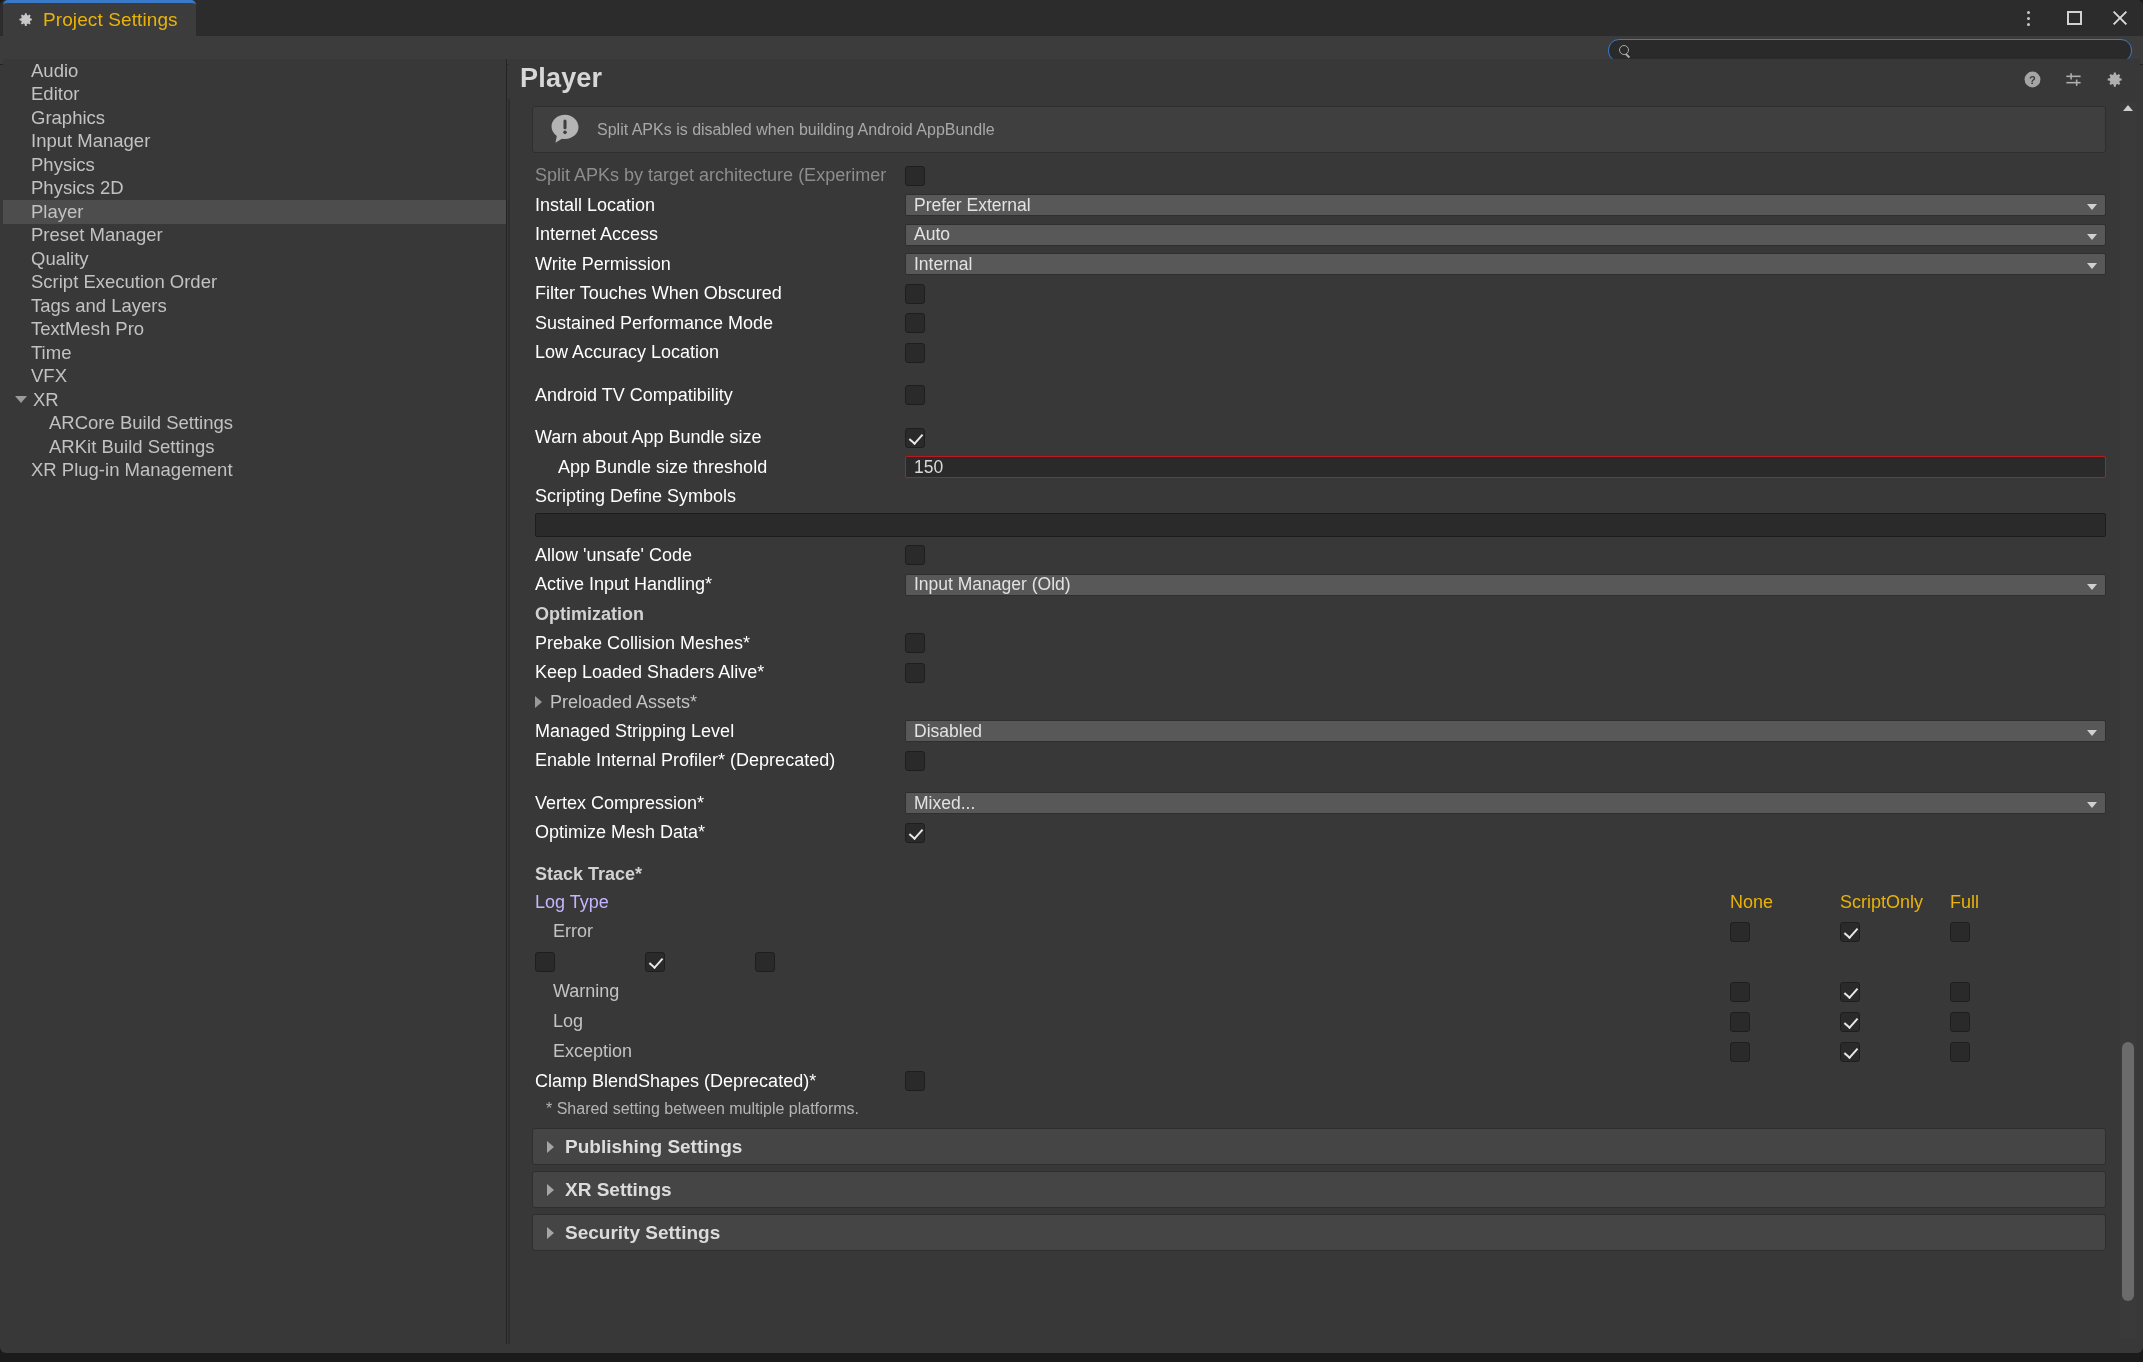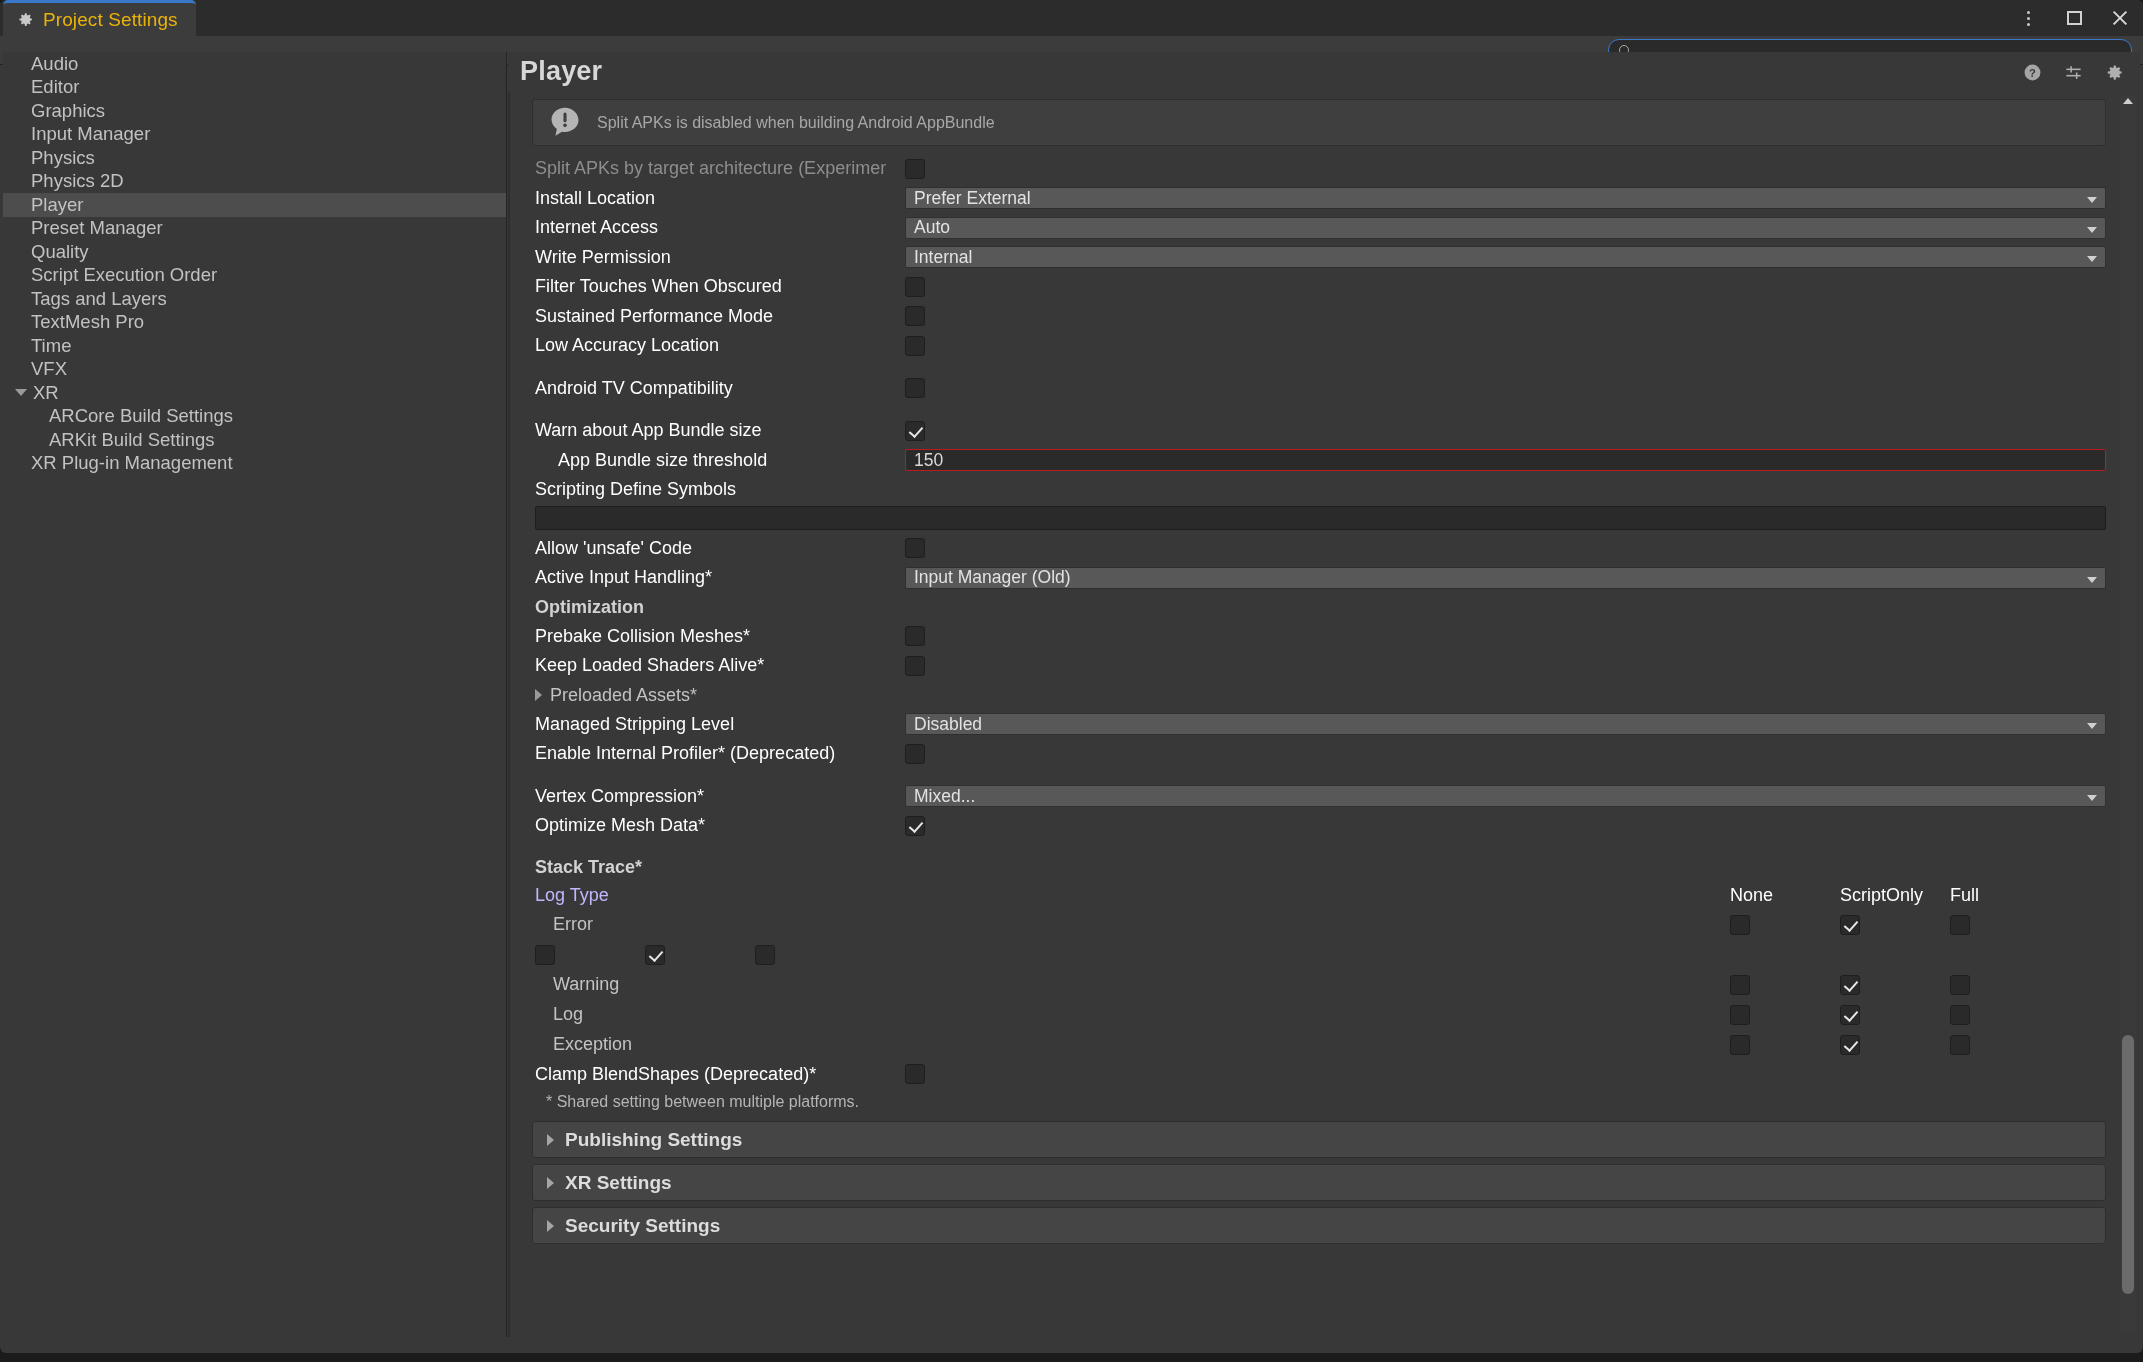--- a/index.html
+++ b/index.html
@@ -67,21 +67,21 @@
   .mag:after {
     content:""; position:absolute; left:7px; top:8px; width:5px; height:1.6px;
     background:#a9a9a9; transform: rotate(45deg); transform-origin: left center;
   }
   #searchinput {
     flex: 1; background: transparent; border: 0; outline: 0;
     color: #c4c4c4; font-family: inherit; font-size: 14px;
   }
 
   
-  #bodyarea { position: absolute; left: 0; top: 52px; width: 2143px; height: 1288px; }
+  #bodyarea { position: absolute; left: 0; top: 59px; width: 2143px; height: 1288px; }
 
   #sidebar {
     position: absolute; left: 3px; top: 0; width: 504px; height: 1285px;
     background: #383838;
     border-right: 1px solid #242424;
     overflow: hidden;
   }
   .tree-item {
     height: 23.5px; display: flex; align-items: center; color: #c2c2c2; font-size: 18.5px;
     padding-left: 28px; white-space: nowrap;
@@ -172,21 +172,21 @@
     background: #2a2a2a; border: 1px solid #1d1d1d; border-radius: 2px;
     display: flex; align-items: center; padding: 0 8px; color: #d8d8d8; font-size: 17.5px;
   }
 
   .foldrow { display: flex; align-items: center; height: 29px; padding-left: 11px; color: #c3c3c3; font-size: 18px; gap: 8px; }
   .foldrow .tri.right { margin: 0; }
 
   
   .st-head { display: flex; align-items: center; height: 28px; padding-left: 11px; }
   .st-head .spacerlbl { width: 1195px; flex: 0 0 auto; color:#c4b5fd; font-size:18px;}
-  .st-col { width: 110px; flex: 0 0 auto; color: #ffffff; font-size: 18px; }
+  .st-col { width: 110px; flex: 0 0 auto; color: #eab308; font-size: 18px; }
   .st-row { display: flex; align-items: center; height: 30px; padding-left: 11px; }
   .st-row .stlbl { width: 1195px; flex: 0 0 auto; color: #c3c3c3; font-size: 18px; padding-left: 18px;}
   .st-cell { width: 110px; flex: 0 0 auto; display: flex; }
 
   .footnote { color: #b5b5b5; font-size: 16px; padding-left: 22px; height: 26px; display: flex; align-items: center; }
 
   
   .collapse-box {
     margin: 6px 8px 0 8px; height: 37px;
     background: #454545; border: 1px solid #2e2e2e; border-radius: 3px;

